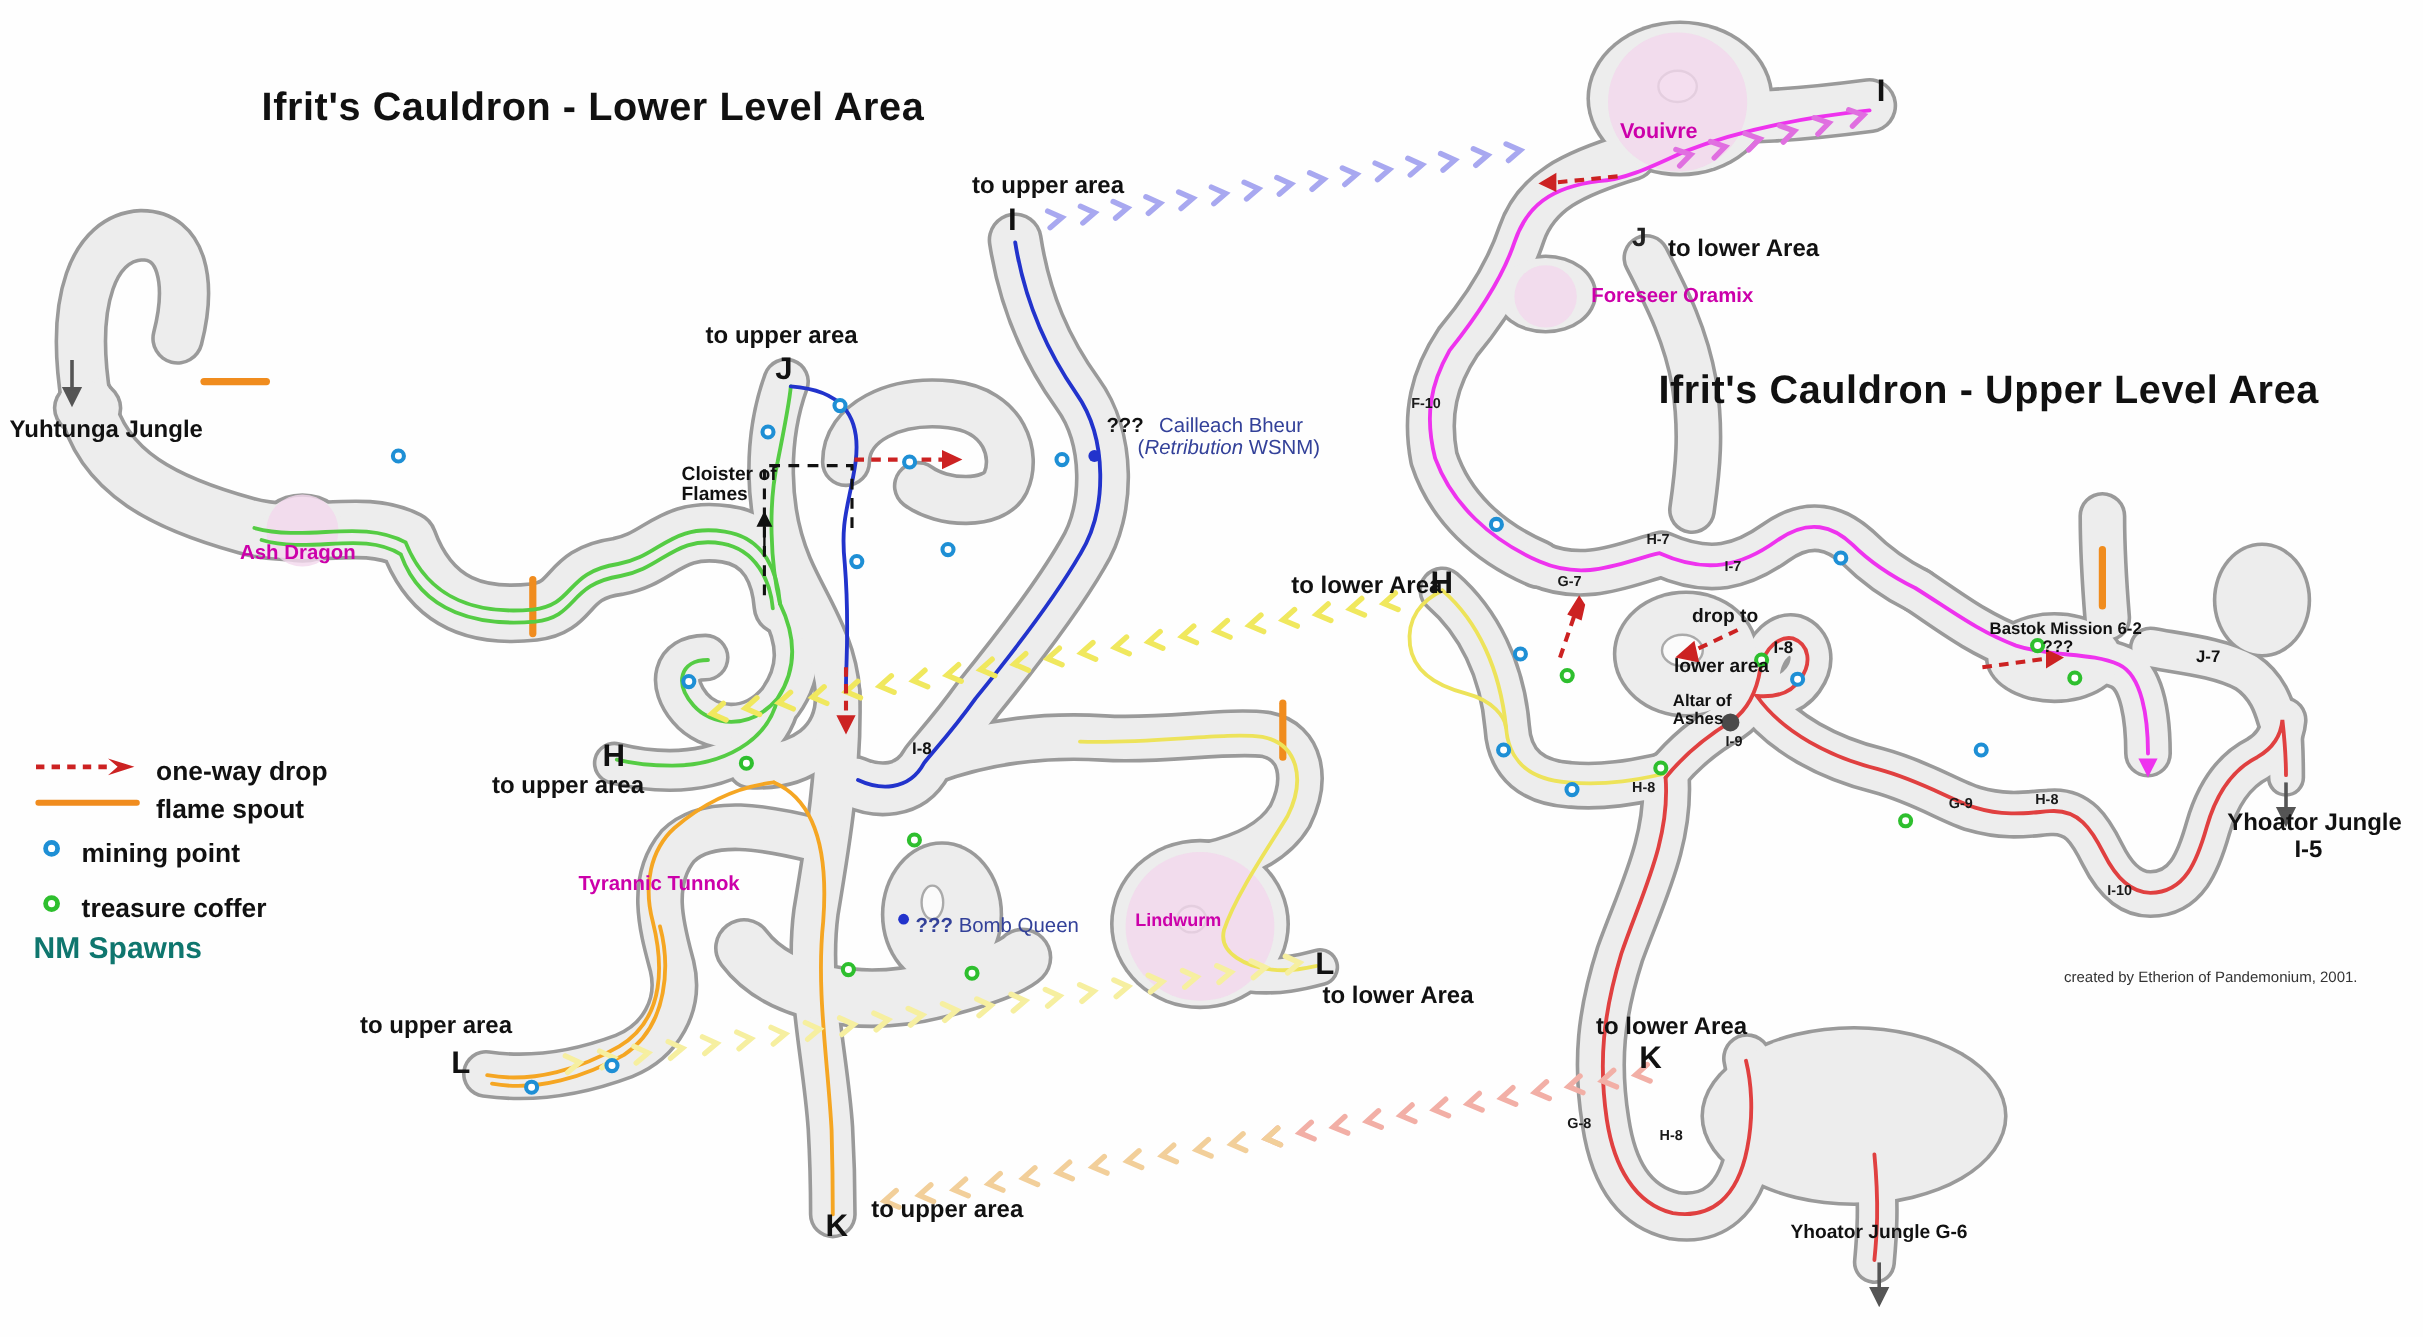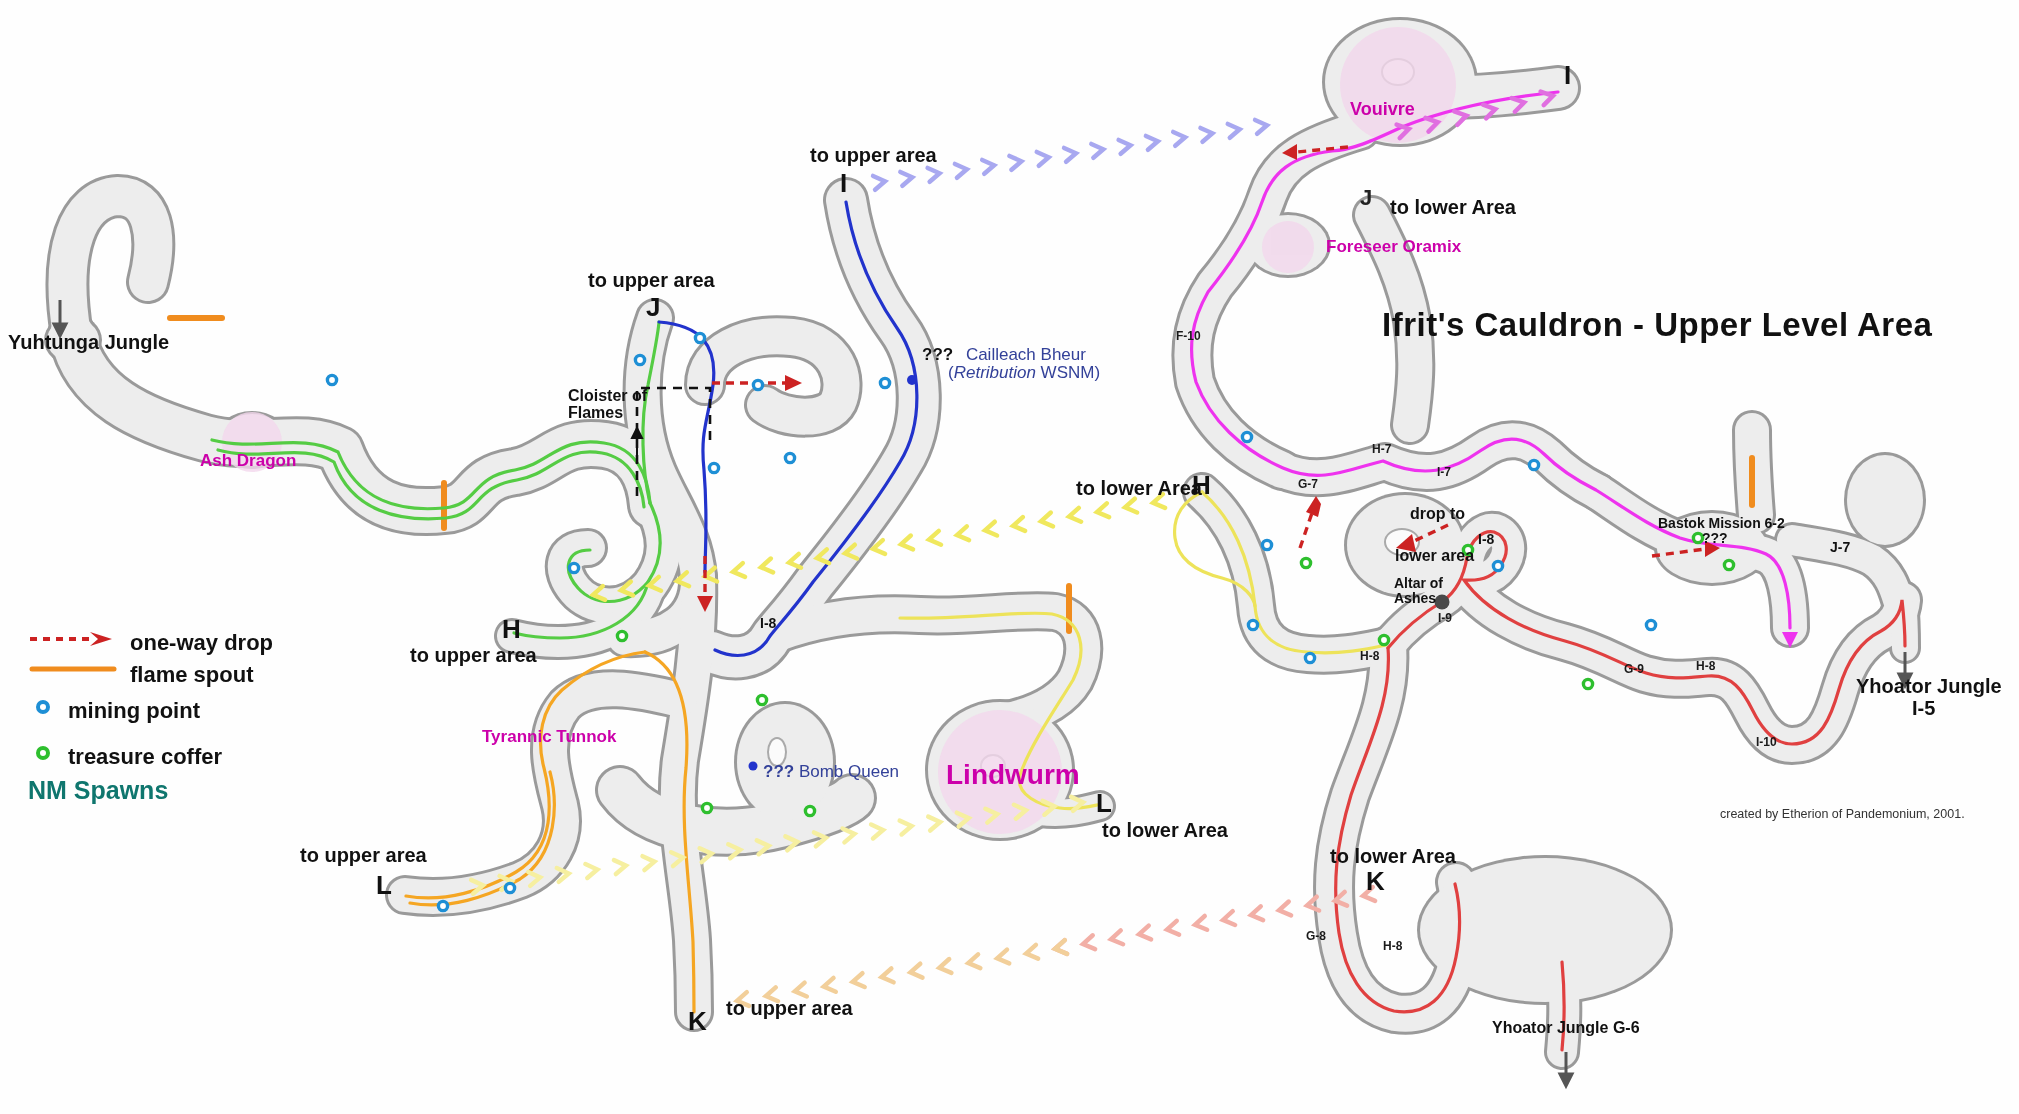--- a/index.html
+++ b/index.html
@@ -5,21 +5,21 @@
   html,body{margin:0;padding:0;background:#fff;}
   #stage{position:relative;width:2019px;height:1114px;background:#fefefe;overflow:hidden;
          font-family:"Liberation Sans",sans-serif;}
   #mapsvg{position:absolute;left:0;top:0;}
   .lbl{position:absolute;font-weight:bold;color:#111;white-space:nowrap;line-height:1.05;}
   .title{font-size:33px;letter-spacing:.5px;}
   .dir{font-size:20px;}
   .letter{font-size:26px;}
   .letter-sm{font-size:22px;color:#222;}
   .nm{color:#cc00aa;font-size:17px;}
-  .nm-lg{color:#cc00aa;font-size:28px;text-align:right;}
+  .nm-lg{color:#cc00aa;font-size:15px;text-align:right;}
   .grid{font-size:12px;color:#1a1a1a;}
   .grid-md{font-size:14px;}
   .note-blue{color:#334199;font-size:17px;font-weight:normal;}
   .note-blue b{font-weight:bold;}
   .poi{font-size:16px;text-align:center;}
   .poi-sm{font-size:14px;text-align:center;}
   .credit{font-size:12.5px;font-weight:normal;color:#333;}
   .exit{font-size:20px;}
   .center{text-align:center;}
   
@@ -330,23 +330,24 @@
     <circle cx="1588" cy="684" r="4.6"></circle>
     <circle cx="1384" cy="640" r="4.6"></circle>
     <circle cx="1698" cy="538" r="4.6"></circle>
     <circle cx="1729" cy="565" r="4.6"></circle>
   </g>
   <circle cx="753" cy="766" r="4.5" fill="#2233cc"></circle>
   <circle cx="912" cy="380" r="5" fill="#2233cc"></circle>
   <circle cx="1442" cy="602" r="7.5" fill="#4a4a4a"></circle>
 </svg>
 
+<div class="lbl title" style="left:218px;top:72px;">Ifrit's Cauldron - Lower Level Area</div>
 <div class="lbl title" style="left:1382px;top:308px;">Ifrit's Cauldron - Upper Level Area</div>
 
-<div class="lbl exit" style="left:8px;top:332px;">Yuhtunga Jungle</div>
+<div class="lbl exit" style="left:8px;top:348px;">Yuhtunga Jungle</div>
 
 <div class="lbl dir" style="left:588px;top:270px;">to upper area</div>
 <div class="lbl letter" style="left:646px;top:294px;">J</div>
 
 <div class="lbl dir" style="left:810px;top:145px;">to upper area</div>
 <div class="lbl letter" style="left:840px;top:170px;">I</div>
 
 <div class="lbl letter" style="left:502px;top:616px;">H</div>
 <div class="lbl dir" style="left:410px;top:645px;">to upper area</div>
 

